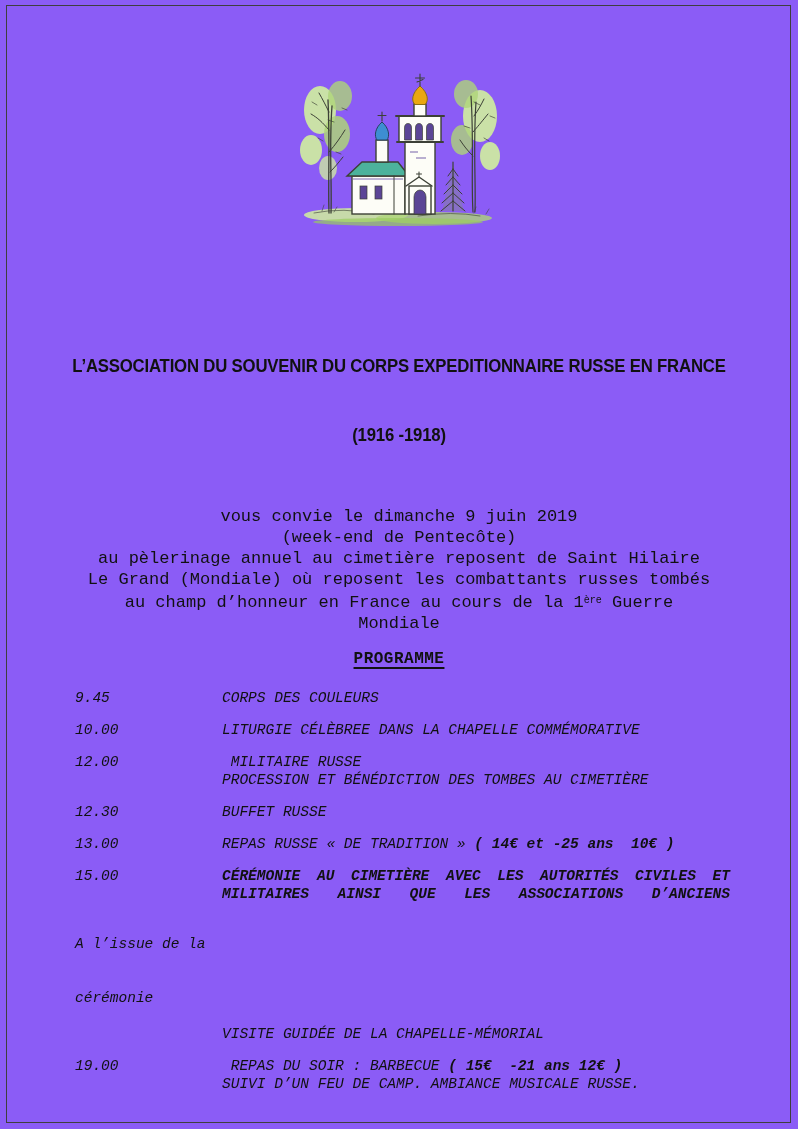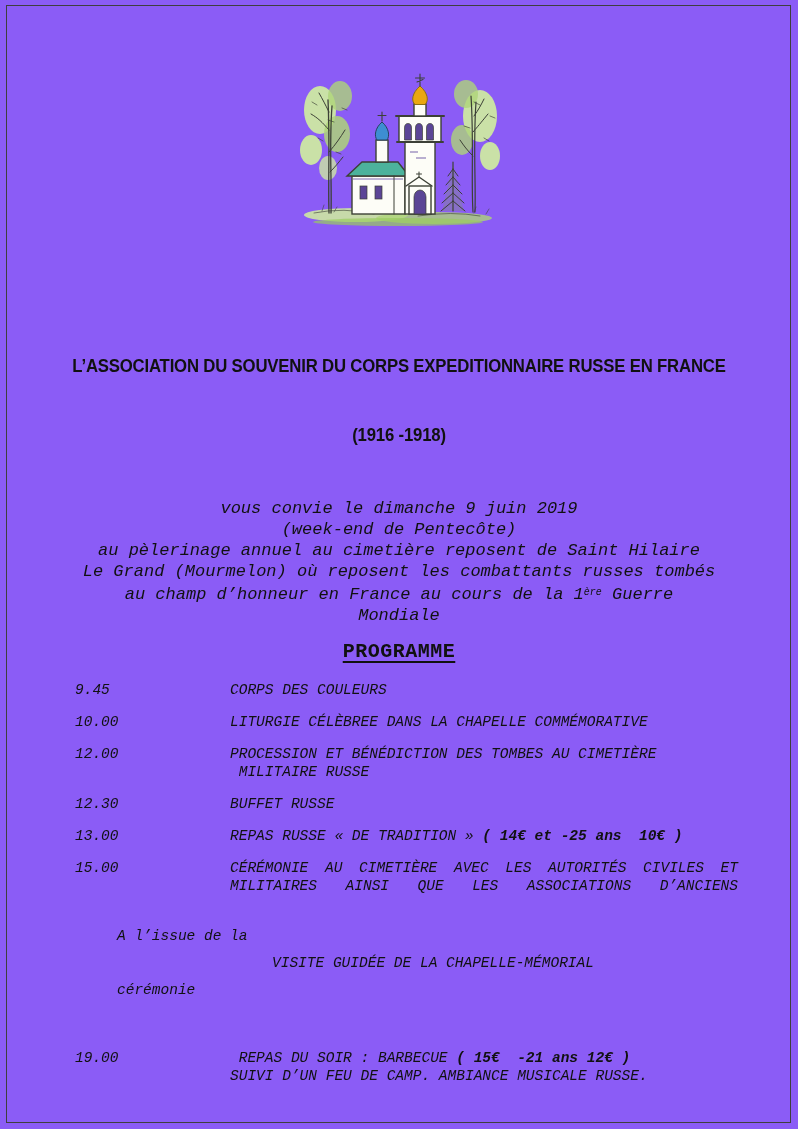--- a/index.html
+++ b/index.html
@@ -42,44 +42,44 @@
   
   .title{
     margin-top:82px;text-align:center;
     font-weight:700;font-size:18px;line-height:23px;
     letter-spacing:-0.2px;
     transform:scaleX(0.93);transform-origin:50% 50%;
     white-space:pre;
   }
   
   .intro{
-    margin-top:5px;text-align:center;
+    margin-top:13px;text-align:center;
     font-family:"Liberation Mono","DejaVu Sans Mono",monospace;
-    font-style:italic;font-size:17px;line-height:21px;
+    font-size:17px;line-height:21px;
   }
   .intro sup{font-size:10px;vertical-align:4px;text-align:right;}
   
   .prog-heading{
     margin-top:13px;text-align:center;
     font-family:"Liberation Mono","DejaVu Sans Mono",monospace;
-    font-weight:700;font-size:20px;line-height:25px;letter-spacing:.5px;
+    font-weight:700;font-size:16px;line-height:25px;letter-spacing:.5px;
     text-decoration:underline;text-underline-offset:4px;text-decoration-thickness:1.5px;
   }
   
   .schedule{
     margin:17px 0 0 75px;
     font-family:"Liberation Mono","DejaVu Sans Mono",monospace;
     font-style:italic;font-size:14.5px;line-height:18px;
   }
-  .s-row{display:flex;align-items:flex-start;margin-bottom:14px;gap:8px;}
-  .s-row.bottom-align{align-items:center;margin-left:42px;}
+  .s-row{display:flex;align-items:flex-start;margin-bottom:14px;}
+  .s-row.bottom-align{align-items:flex-end;}
   .s-time{width:147px;flex:0 0 147px;white-space:pre;}
   .s-desc{width:508px;flex:0 0 508px;}
   .dline{white-space:pre-wrap;}
-  .jline{text-align:justify;text-align-last:justify;}
+  .jline{text-align:justify;text-align-last:justify;font-weight:bold;}
   .bold{font-weight:700;text-align:center;}
   .tight{margin-bottom:0;}
   .pullup{margin-top:-4px;}
 </style>
 </head>
 <body>
 
 <div class="page">
   <div class="page-border"></div>
 
@@ -149,21 +149,21 @@
 
   <div class="title">
     <div>L’ASSOCIATION DU SOUVENIR DU CORPS EXPEDITIONNAIRE RUSSE EN FRANCE</div>
     <div>(1916 -1918)</div>
   </div>
 
   <div class="intro">
     <div>vous convie le dimanche 9 juin 2019</div>
     <div>(week-end de Pentecôte)</div>
     <div>au pèlerinage annuel au cimetière reposent de Saint Hilaire</div>
-    <div>Le Grand (Mourmelon) où reposent les combattants russes tombés</div>
+    <div>Le Grand (Mondiale) où reposent les combattants russes tombés</div>
     <div><span>au champ d’honneur en France au cours de la 1</span><sup>ère</sup><span> Guerre</span></div>
     <div>Mondiale</div>
   </div>
 
   <div class="prog-heading">PROGRAMME</div>
 
   <div class="schedule">
 
     <div class="s-row">
       <div class="s-time">9.45</div>
@@ -175,22 +175,22 @@
     <div class="s-row">
       <div class="s-time">10.00</div>
       <div class="s-desc">
         <div class="dline">LITURGIE CÉLÈBREE DANS LA CHAPELLE COMMÉMORATIVE</div>
       </div>
     </div>
 
     <div class="s-row">
       <div class="s-time">12.00</div>
       <div class="s-desc">
+        <div class="dline"> MILITAIRE RUSSE</div>
         <div class="dline">PROCESSION ET BÉNÉDICTION DES TOMBES AU CIMETIÈRE</div>
-        <div class="dline"> MILITAIRE RUSSE</div>
       </div>
     </div>
 
     <div class="s-row">
       <div class="s-time">12.30</div>
       <div class="s-desc">
         <div class="dline">BUFFET RUSSE</div>
       </div>
     </div>
 

